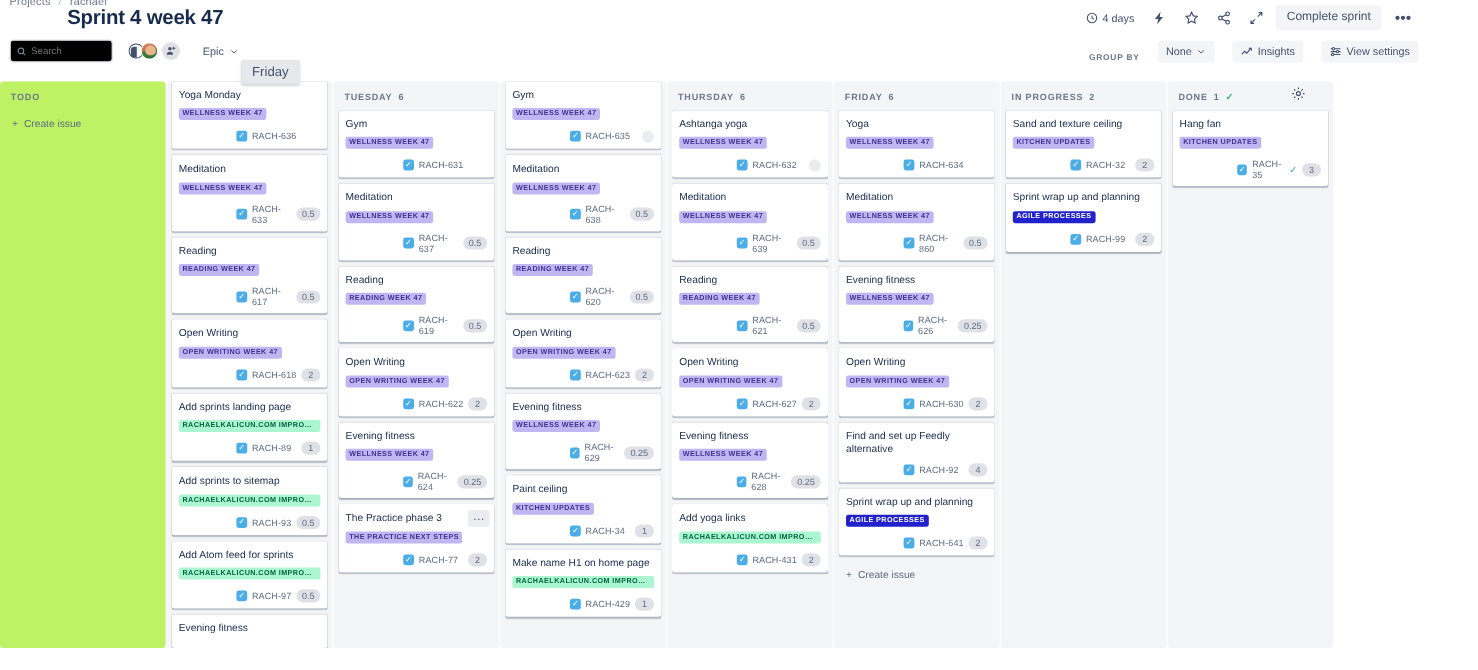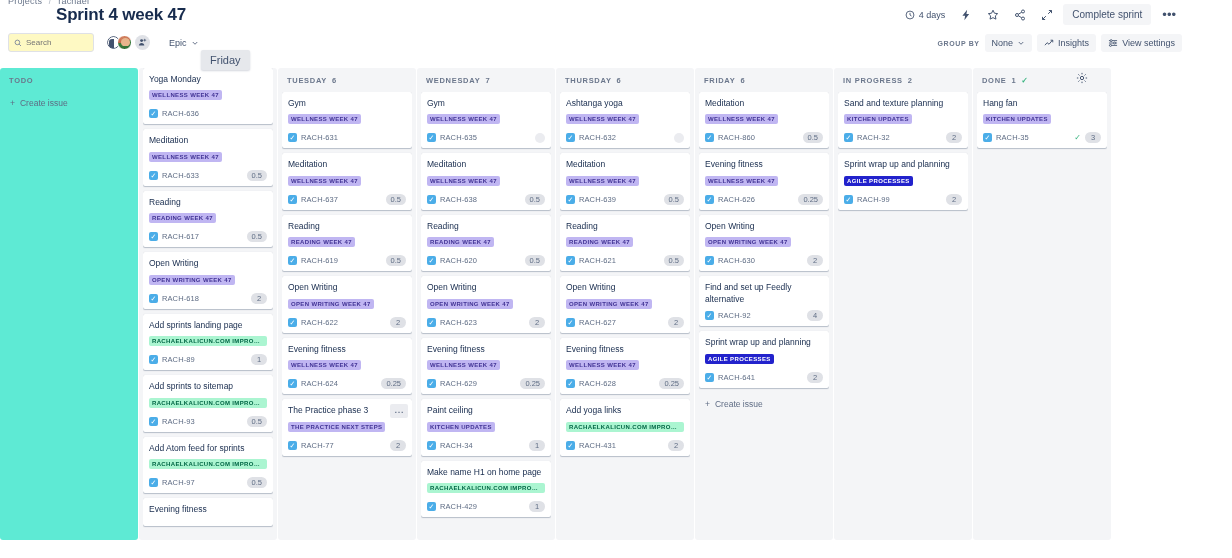--- a/index.html
+++ b/index.html
@@ -48,21 +48,21 @@
     line-height: 10px;
   }
 
   
   .filter-row {
     position: absolute; left: 8px; top: 33px;
     display: flex; align-items: center; gap: 6px;
   }
   .search-box {
     width: 86px; height: 19px; border: 1px solid #dfe1e6; border-radius: 3px;
-    background: #fef9c3; display: flex; align-items: center; padding: 0 5px; gap: 4px;
+    background: #000000; display: flex; align-items: center; padding: 0 5px; gap: 4px;
   }
   .search-box input {
     border: none; outline: none; font-size: 8px; color: #7a869a;
     font-family: inherit; width: 100%; background: transparent;
   }
   .avatars { display: flex; align-items: center; margin-left: 6px; }
   .avatar {
     width: 15px; height: 15px; border-radius: 50%;
     border: 1.5px solid #fff; background: #dfe1e6;
     display: inline-block; position: relative; overflow: hidden;
@@ -89,21 +89,21 @@
     color: #42526e;
   }
   .epic-select {
     margin-left: 8px; font-size: 9px; color: #42526e;
     display: flex; align-items: center; gap: 4px; padding: 3px 5px;
     border-radius: 3px; cursor: pointer; text-align: center;
   }
 
   .filter-right {
     position: absolute; right: 6px; top: 34px;
-    display: flex; align-items: center; gap: 5px;
+    display: flex; align-items: flex-end; gap: 15px;
   }
   .group-label { font-size: 7px; color: #6b778c; letter-spacing: .6px; font-weight: 700; }
   .pill-btn {
     background: #f4f5f7; border: none; border-radius: 3px;
     font-size: 9px; color: #42526e; padding: 4px 7px; display: flex;
     align-items: center; gap: 4px; font-family: inherit; cursor: pointer;
     white-space: nowrap;
   }
 
   
@@ -119,21 +119,21 @@
     position: absolute; left: 0; top: 68px; right: 0; bottom: 0;
     display: flex; gap: 1px; padding: 0 0 0 0;
     align-items: flex-start;
   }
   .column {
     width: 138px; flex: 0 0 138px;
     background: #f4f5f7; border-radius: 3px;
     height: 472px; display: flex; flex-direction: column;
     padding: 0 4px;
   }
-  .column.todo { background: #5eead4; }
+  .column.todo { background: #bef264; }
   .col-head {
     display: flex; align-items: center; gap: 5px;
     padding: 8px 5px 7px 5px;
     font-size: 7.5px; font-weight: 600; letter-spacing: .7px; color: #6b778c;
     text-transform: uppercase; white-space: nowrap;
   }
   .check-green { color: #36b37e; font-size: 8px; }
   .col-body { flex: 1; overflow: hidden; padding-bottom: 4px; }
 
   .card {
@@ -151,20 +151,21 @@
     padding: 2px 3px; border-radius: 2px; margin-bottom: 6px;
     max-width: 100%; overflow: hidden; text-overflow: ellipsis; white-space: nowrap;
     text-transform: uppercase; vertical-align: top;
   }
   .label.purple { background: #c0b6f2; color: #403294; }
   .label.green  { background: #abf5d1; color: #006644; }
   .label.blue   { background: #2222cc; color: #ffffff; }
   .card-foot {
     display: flex; align-items: center; justify-content: space-between;
     min-height: 11px;
+    margin-left: 48px;
   }
   .key-wrap { display: flex; align-items: center; gap: 4px; }
   .type-icon {
     width: 9px; height: 9px; border-radius: 2px; background: #4bade8;
     display: flex; align-items: center; justify-content: center;
     color: #fff; font-size: 7px; line-height: 1;
   }
   .issue-key { font-size: 7.5px; color: #5e6c84; letter-spacing: .1px; }
   .points {
     font-size: 7.5px; color: #5e6c84; background: #dfe1e6;
@@ -446,24 +447,20 @@
                 <span class="type-icon">✓</span>
                 <span class="issue-key">RACH-77</span>
               </span>
               <span class="foot-right">
                 <span class="points">2</span>
               </span>
             </div></div>
         </div>
       </div>
       <div class="column">
-        <div class="col-head">
-          <span>WEDNESDAY</span>
-          <span>7</span>
-        </div>
         <div class="col-body">
           <div class="card"><div class="card-title">Gym</div><div class="label purple">WELLNESS WEEK 47</div><div class="card-foot">
               <span class="key-wrap">
                 <span class="type-icon">✓</span>
                 <span class="issue-key">RACH-635</span>
               </span>
               <span class="foot-right">
                 <span class="ghost-avatar"></span>
               </span>
             </div></div>
@@ -584,20 +581,27 @@
               </span>
             </div></div>
         </div>
       </div>
       <div class="column">
         <div class="col-head">
           <span>FRIDAY</span>
           <span>6</span>
         </div>
         <div class="col-body">
+          <div class="card"><div class="card-title">Yoga</div><div class="label purple">WELLNESS WEEK 47</div><div class="card-foot">
+              <span class="key-wrap">
+                <span class="type-icon">✓</span>
+                <span class="issue-key">RACH-634</span>
+              </span>
+              <span class="foot-right"></span>
+            </div></div>
           <div class="card"><div class="card-title">Meditation</div><div class="label purple">WELLNESS WEEK 47</div><div class="card-foot">
               <span class="key-wrap">
                 <span class="type-icon">✓</span>
                 <span class="issue-key">RACH-860</span>
               </span>
               <span class="foot-right">
                 <span class="points">0.5</span>
               </span>
             </div></div>
           <div class="card"><div class="card-title">Evening fitness</div><div class="label purple">WELLNESS WEEK 47</div><div class="card-foot">
@@ -644,21 +648,21 @@
             <span>Create issue</span>
           </div>
         </div>
       </div>
       <div class="column">
         <div class="col-head">
           <span>IN PROGRESS</span>
           <span>2</span>
         </div>
         <div class="col-body">
-          <div class="card"><div class="card-title">Sand and texture planning</div><div class="label purple">KITCHEN UPDATES</div><div class="card-foot">
+          <div class="card"><div class="card-title">Sand and texture ceiling</div><div class="label purple">KITCHEN UPDATES</div><div class="card-foot">
               <span class="key-wrap">
                 <span class="type-icon">✓</span>
                 <span class="issue-key">RACH-32</span>
               </span>
               <span class="foot-right">
                 <span class="points">2</span>
               </span>
             </div></div>
           <div class="card"><div class="card-title">Sprint wrap up and planning</div><div class="label blue">AGILE PROCESSES</div><div class="card-foot">
               <span class="key-wrap">

